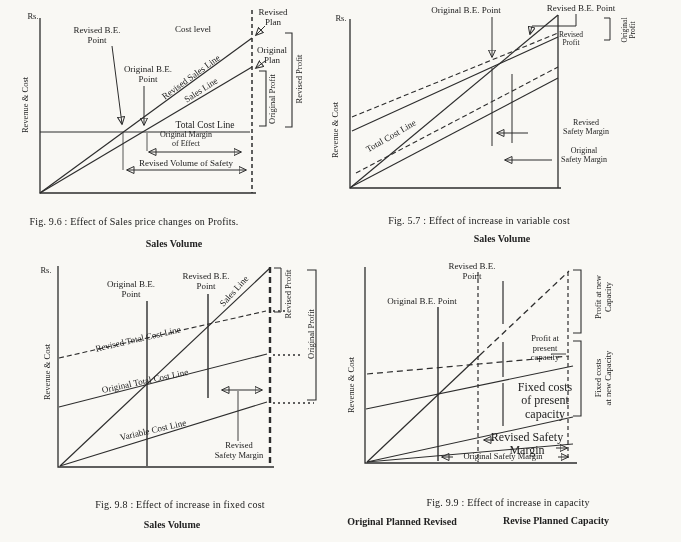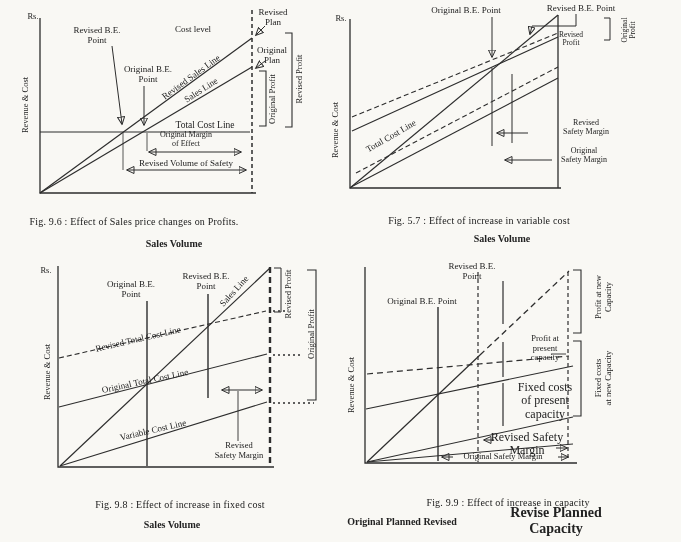--- a/index.html
+++ b/index.html
@@ -181,16 +181,16 @@
 of present
 capacity</div>
   <div class="lb" style="left:527px;top:444px;font-size:12px">Revised Safety
 Margin</div>
   <div class="lb" style="left:503px;top:457px;font-size:8.5px">Original Safety Margin</div>
   <div class="lb r90" style="left:604px;top:297px;font-size:8.5px">Profit at new
 Capacity</div>
   <div class="lb r90" style="left:604px;top:378px;font-size:8.5px">Fixed costs
 at new Capacity</div>
   <div class="lb axl" style="left:402px;top:486px;font-size:10px">Original Planned Revised</div>
-  <div class="lb axl" style="left:556px;top:485px;font-size:14px">Revise Planned Capacity</div>
+  <div class="lb axl" style="left:556px;top:485px;font-size:10px">Revise Planned Capacity</div>
   <div class="lb cap" style="left:508px;top:503px;font-size:10px">Fig. 9.9 : Effect of increase in capacity</div>
 
 </div>
 
 </body></html>

